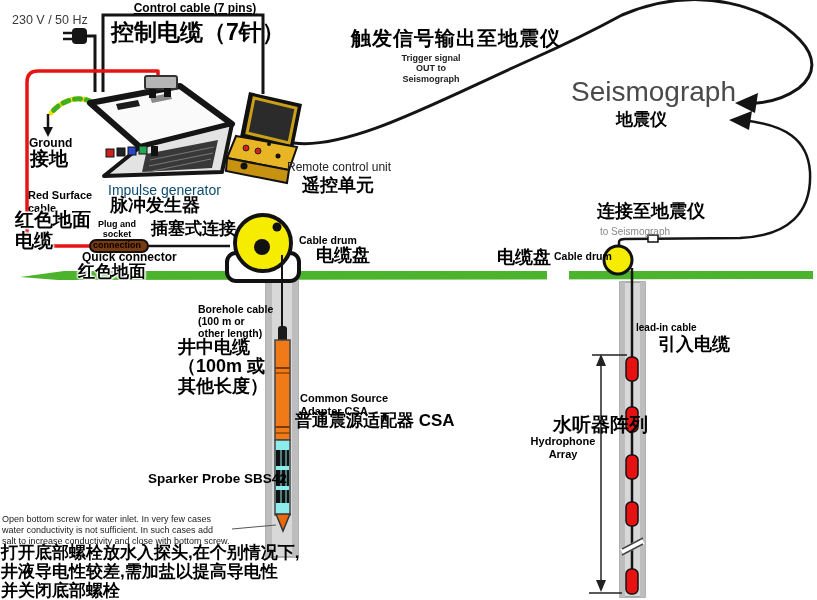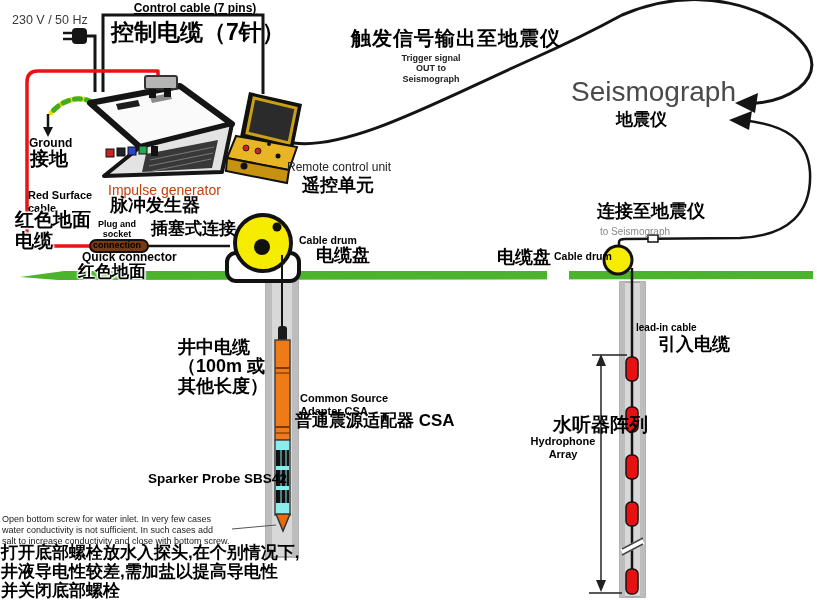--- a/index.html
+++ b/index.html
@@ -154,21 +154,21 @@
 <div class="lbl b" style="left:616px;top:110px;font-size:17px;">地震仪</div>
 
 <div class="lbl b" style="left:29px;top:137px;font-size:12px;">Ground</div>
 <div class="lbl b" style="left:30px;top:148px;font-size:19px;">接地</div>
 
 <div class="lbl b" style="left:28px;top:189px;font-size:11px;">Red Surface
 cable</div>
 <div class="lbl b halo" style="left:15px;top:210px;font-size:19px;line-height:1.1;">红色地面
 电缆</div>
 
-<div class="lbl" style="left:108px;top:182px;font-size:14px;color:#c2410c;">Impulse generator</div>
+<div class="lbl" style="left:108px;top:182px;font-size:14px;color:#0c4a6e;">Impulse generator</div>
 <div class="lbl b" style="left:110px;top:195px;font-size:18px;">脉冲发生器</div>
 
 <div class="lbl" style="left:287px;top:161px;font-size:12px;color:#222;">Remote control unit</div>
 <div class="lbl b" style="left:302px;top:175px;font-size:18px;">遥控单元</div>
 
 <div class="lbl b ctr" style="left:86px;top:219px;width:62px;font-size:9px;">Plug and socket
 connection</div>
 <div class="lbl b" style="left:151px;top:219px;font-size:17px;">插塞式连接</div>
 
 <div class="lbl b" style="left:82px;top:251px;font-size:12px;">Quick connector</div>
@@ -176,20 +176,23 @@
 
 <div class="lbl b" style="left:299px;top:234px;font-size:10.5px;">Cable drum</div>
 <div class="lbl b" style="left:316px;top:245px;font-size:18px;">电缆盘</div>
 
 <div class="lbl b" style="left:497px;top:247px;font-size:18px;">电缆盘</div>
 <div class="lbl b" style="left:554px;top:250px;font-size:10.5px;">Cable drum</div>
 
 <div class="lbl b" style="left:597px;top:201px;font-size:18px;">连接至地震仪</div>
 <div class="lbl" style="left:600px;top:226px;font-size:10px;color:#888;">to Seismograph</div>
 
+<div class="lbl b" style="left:198px;top:303px;font-size:10.5px;">Borehole cable
+(100 m  or
+other length)</div>
 <div class="lbl b" style="left:178px;top:338px;font-size:18px;line-height:1.08;">井中电缆
 （100m 或
 其他长度）</div>
 
 <div class="lbl b" style="left:300px;top:392px;font-size:11px;">Common Source
 Adapter CSA</div>
 <div class="lbl b" style="left:295px;top:411px;font-size:17px;">普通震源适配器 CSA</div>
 
 <div class="lbl b" style="left:148px;top:471px;font-size:13.5px;">Sparker Probe SBS42</div>
 

